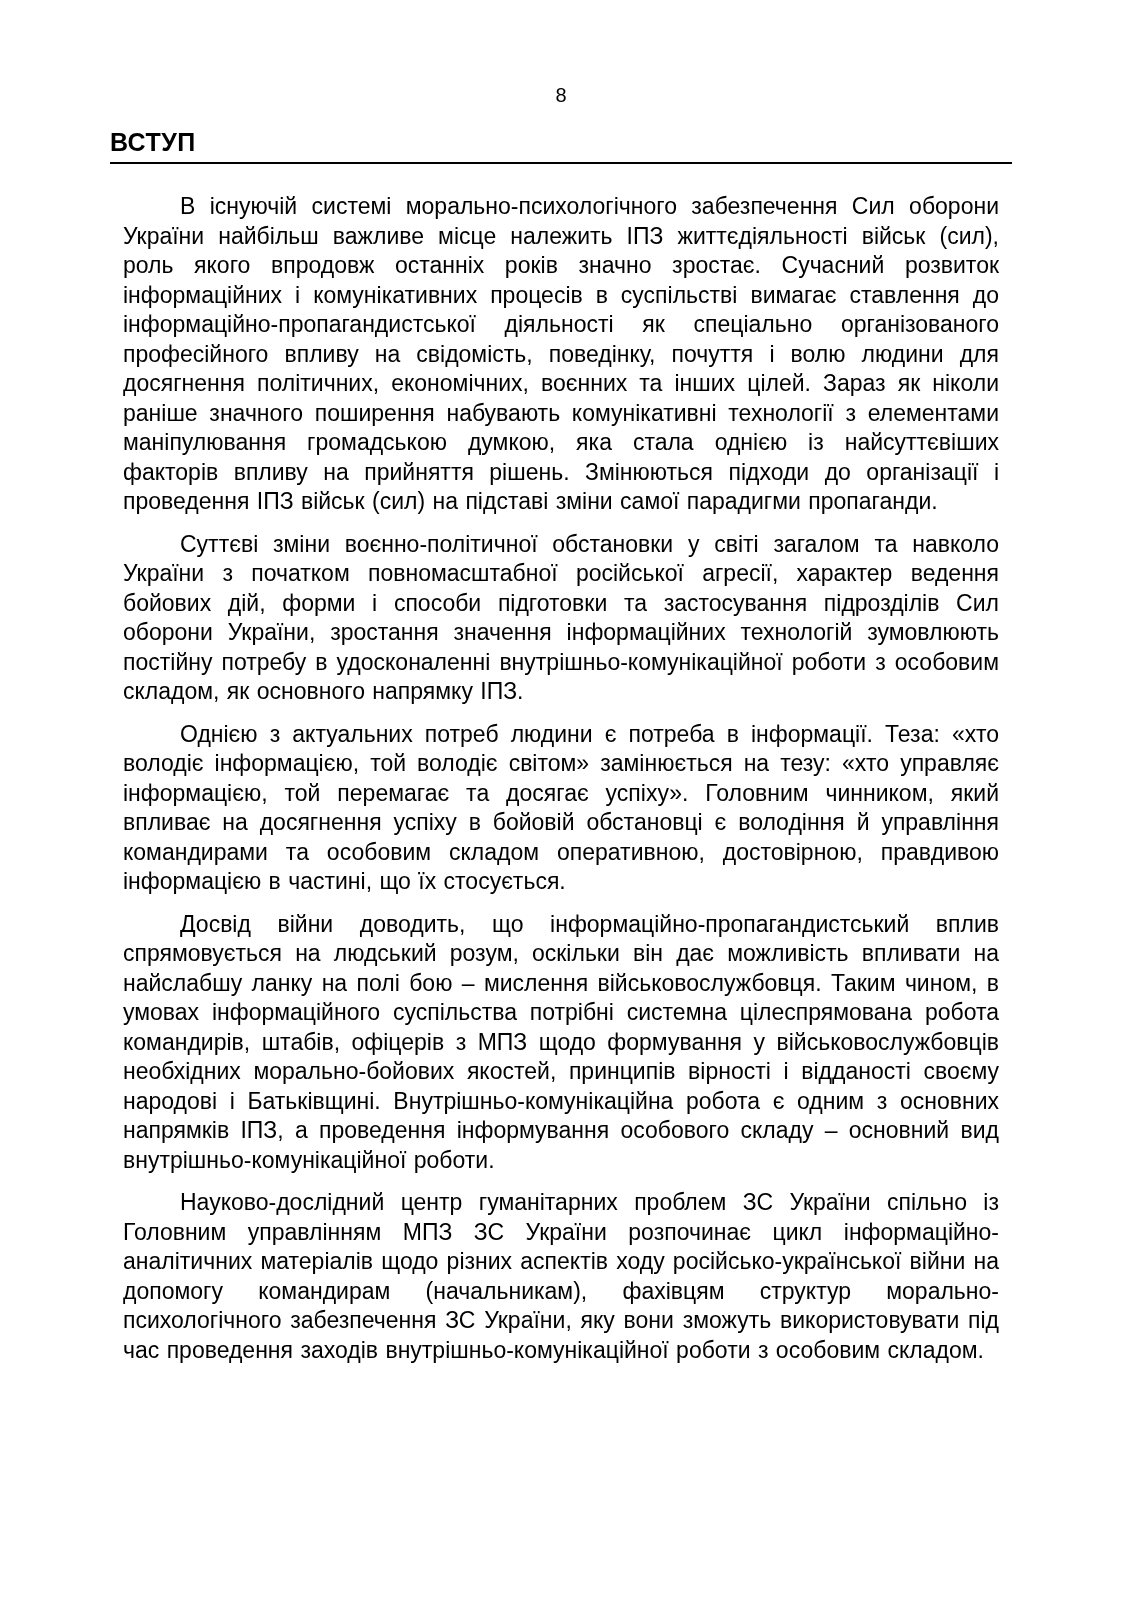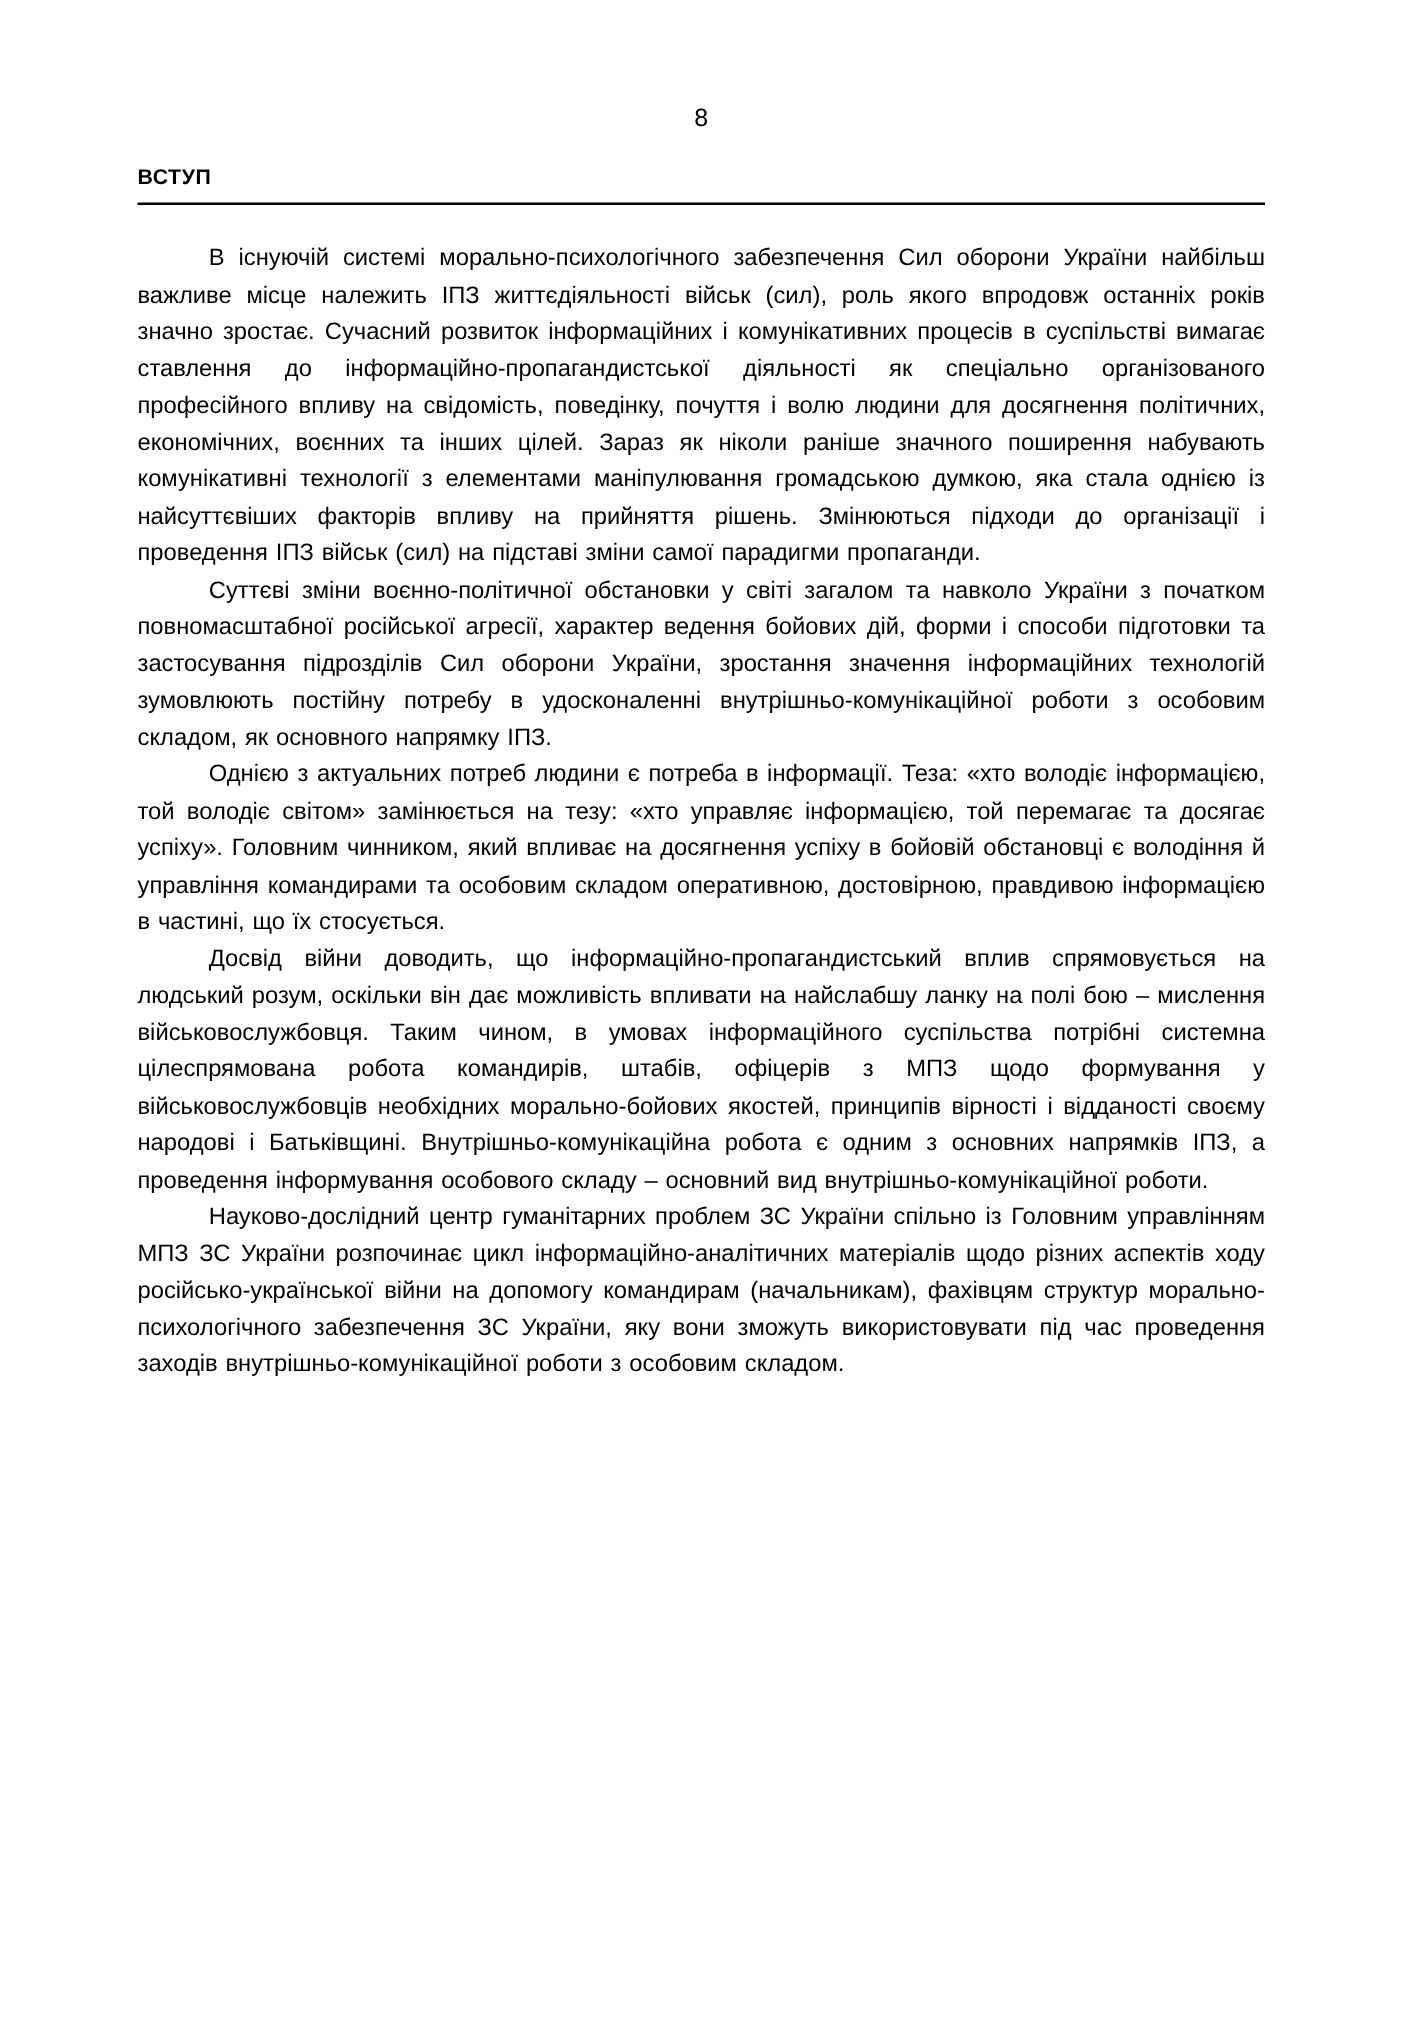--- a/index.html
+++ b/index.html
@@ -26,35 +26,35 @@
     line-height: 22px;
     margin-bottom: 22px;
     color: #000000;
   }
   .heading-wrap {
     margin-bottom: 28px;
   }
   .section-heading {
     margin: 0;
     padding: 0 0 6px 0;
-    font-size: 17px;
+    font-size: 25px;
     font-weight: bold;
     letter-spacing: 0.5px;
     line-height: 28px;
   }
   .heading-rule {
     height: 0;
     border-top: 2px solid #000000;
     width: 100%;
   }
   .doc-body p {
-    margin: 0;
+    margin: 13px;
     text-align: justify;
     text-indent: 57px;
-    font-size: 19px;
+    font-size: 23px;
     line-height: 29.5px;
     word-spacing: 1px;
   }
 </style>
 </head>
 <body>
 
 <div class="page">
 
   <div class="page-number">8</div>

